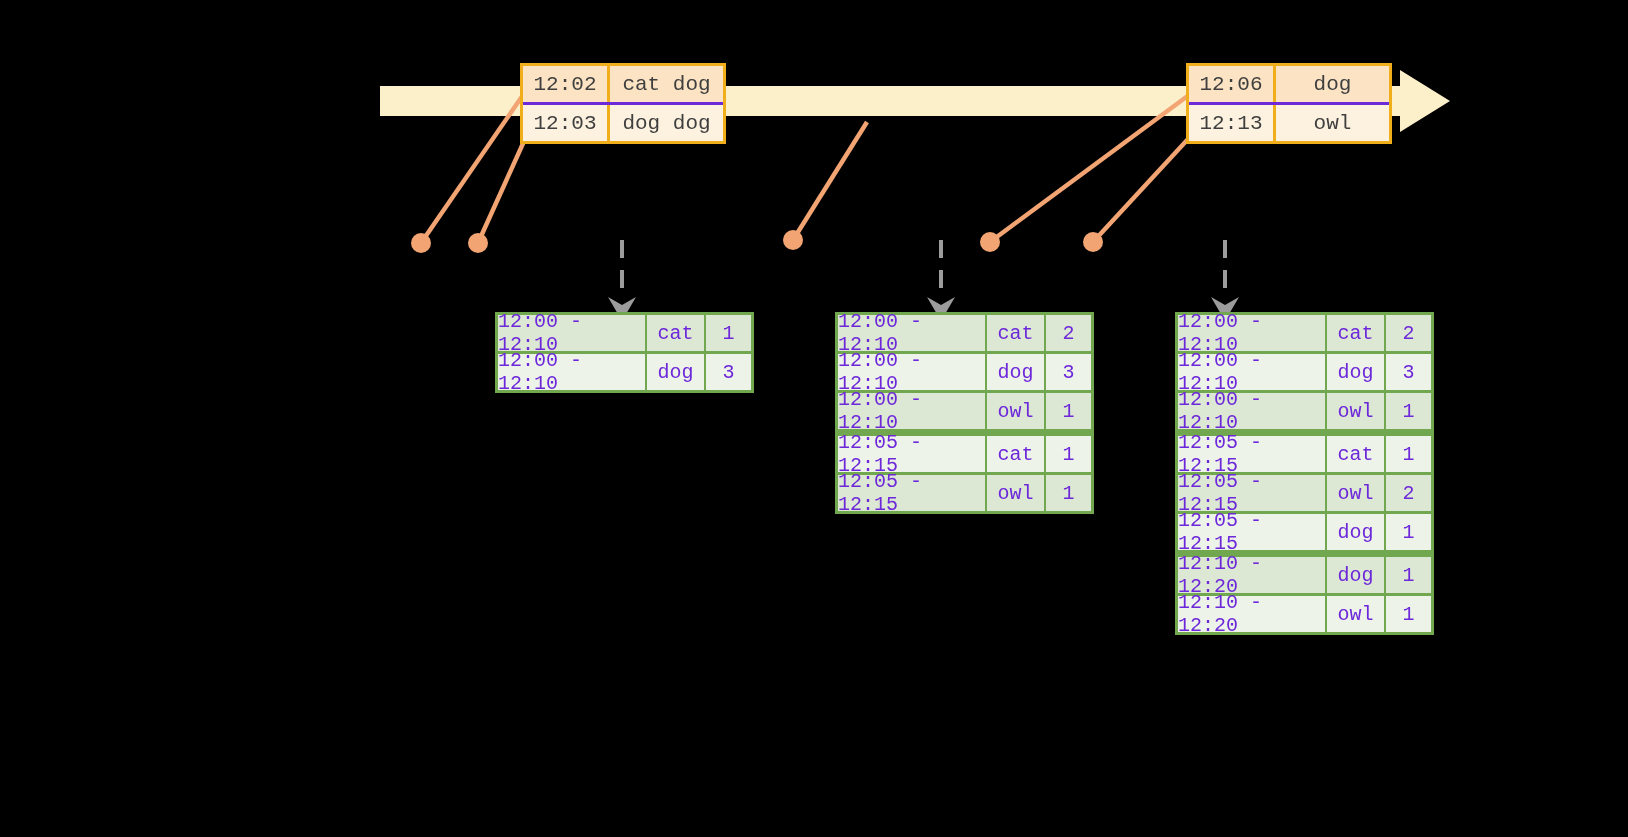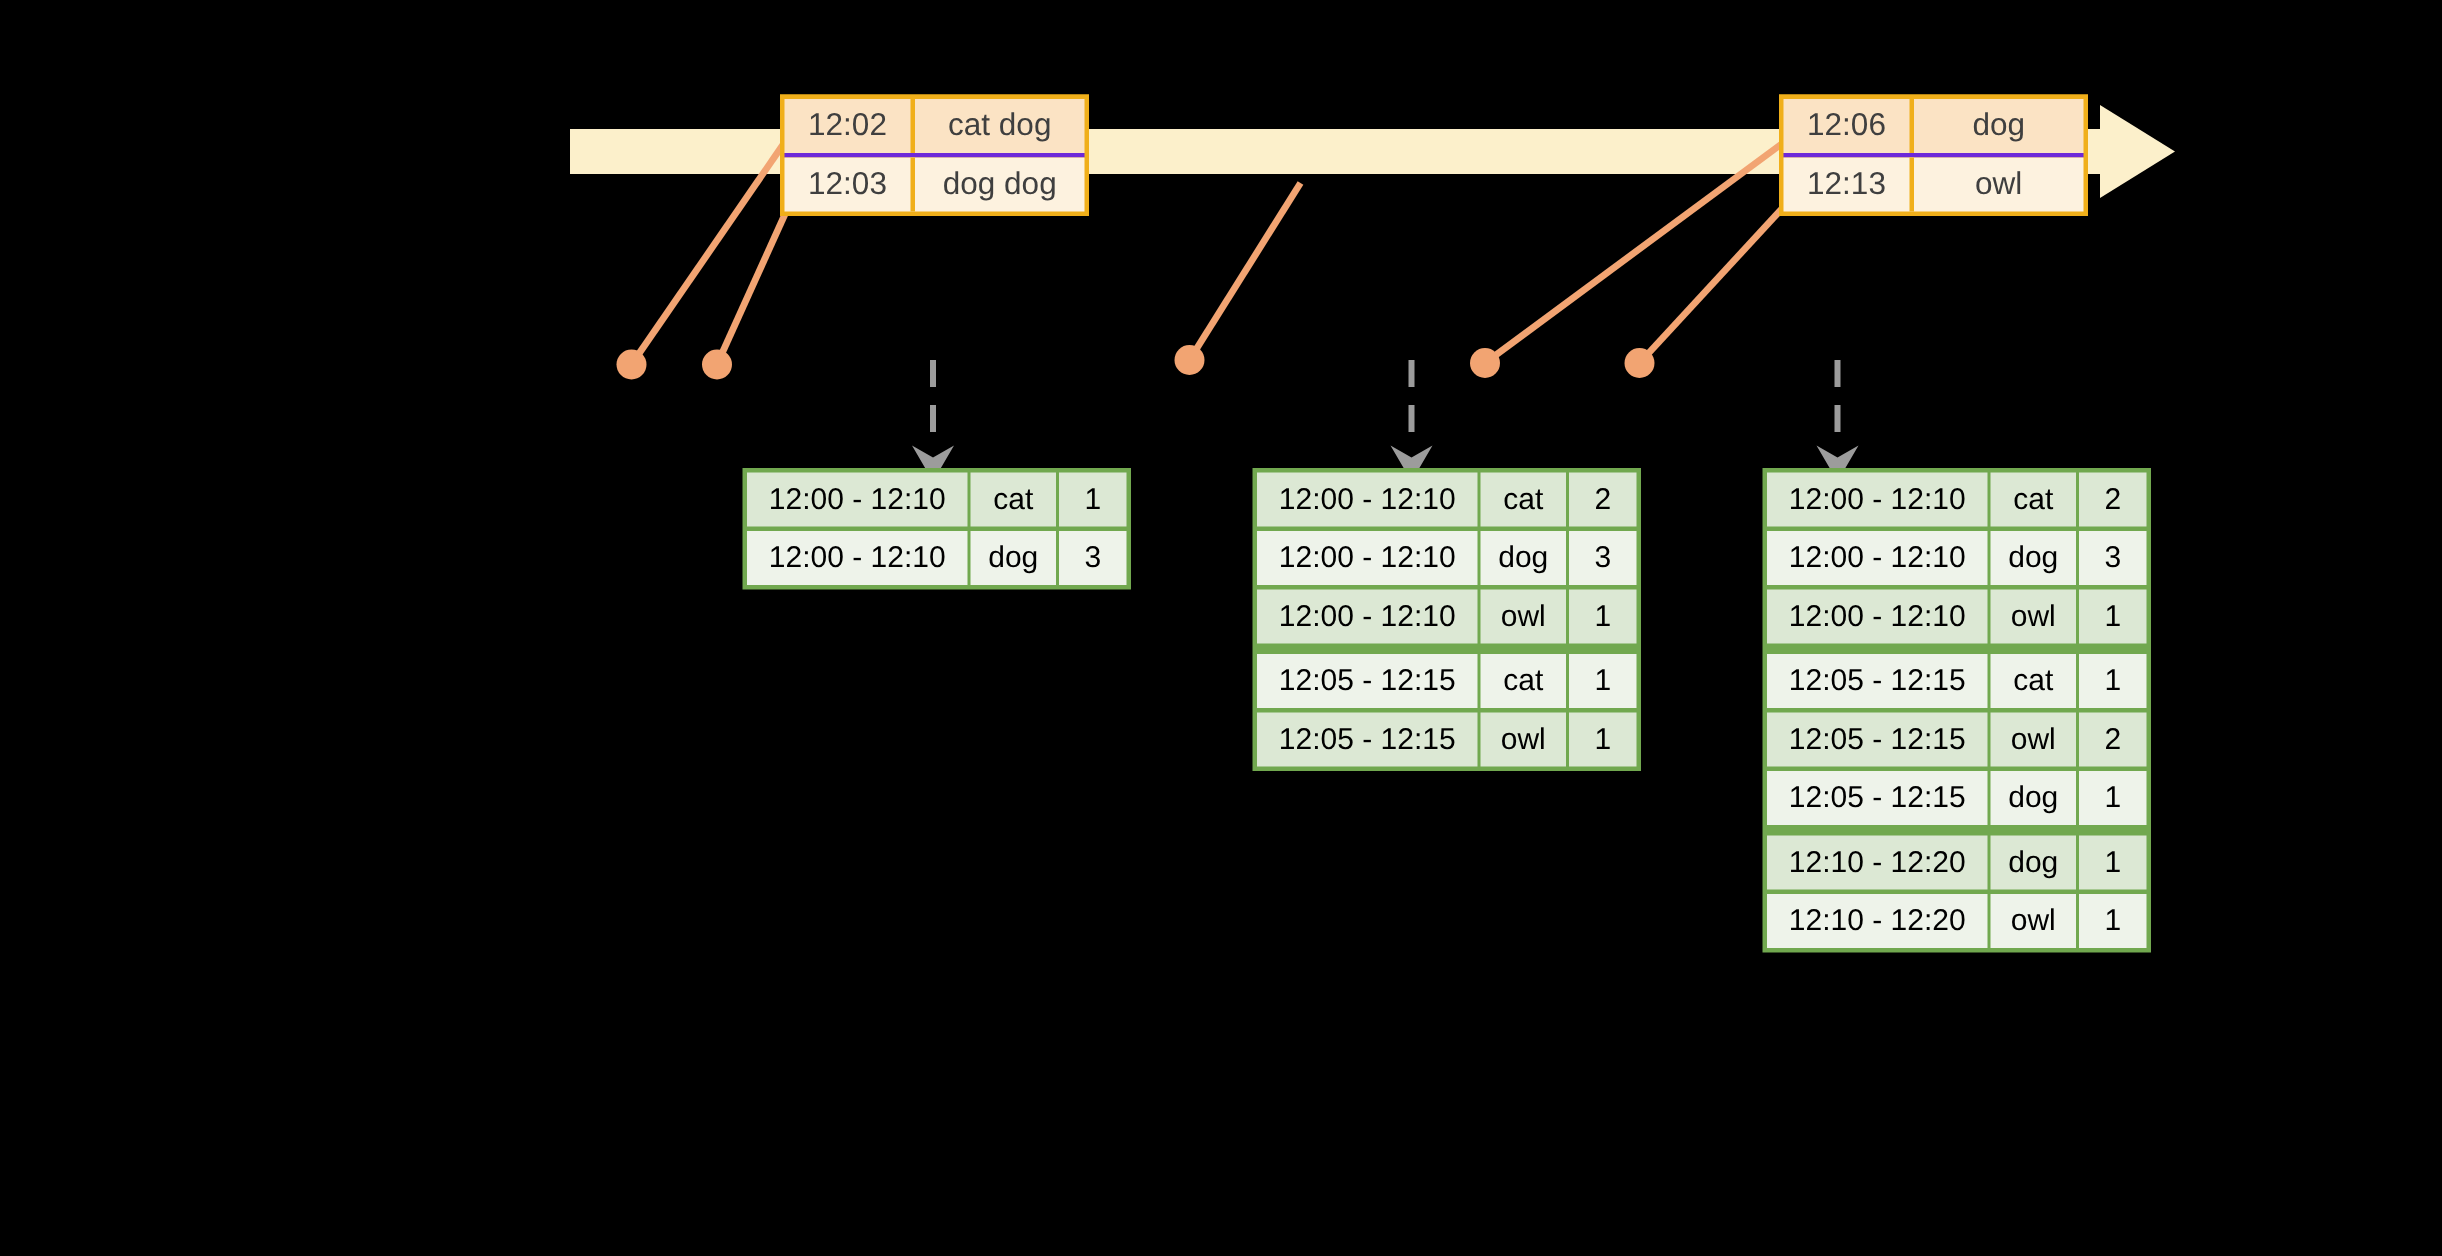--- a/index.html
+++ b/index.html
@@ -1,19 +1,19 @@
 <!DOCTYPE html>
 <html><head>
 <meta charset="utf-8">
 <style>
   html,body { margin:0; padding:0; background:#000; }
   #canvas {
     position:relative; width:1628px; height:837px;
     background:#000000; overflow:hidden;
-    font-family:Liberation Sans, sans-serif;
+    font-family:Liberation Mono, monospace;
   }
   
   .band { position:absolute; left:380px; top:86px; width:1020px; height:30px; background:#fcf0cb; }
   .ahead {
     position:absolute; left:1400px; top:70px; width:0; height:0;
     border-top:31px solid transparent; border-bottom:31px solid transparent;
     border-left:50px solid #fcf0cb;
   }
   
   .overlay { position:absolute; left:0; top:0; }
@@ -26,21 +26,21 @@
   .ecell.time { width:84px; border-right:3px solid #f0af1a; }
   .ecell.words { flex:1; }
   .erow.dark  .ecell { background:#fbe3c4; }
   .erow.light .ecell { background:#fdf2df; }
   
   .rt { position:absolute; background:#71a84f; padding:3px; }
   .rrow { display:flex; gap:2px; margin-top:3px; height:36px; }
   .rrow:first-child { margin-top:0; }
   .rrow.gstart { margin-top:7px; }
   .rcell { display:flex; align-items:center; justify-content:center;
-           font-size:20px; color:#000000; }
+           font-size:20px; color:#6d28d9; }
   .rcell.win  { width:147px; }
   .rcell.word { width:57px; }
   .rcell.cnt  { width:45px; }
   .rrow.dark  .rcell { background:#dce8d4; }
   .rrow.light .rcell { background:#eef3ea; }
 </style>
 </head>
 <body>
 
 <div id="canvas">

